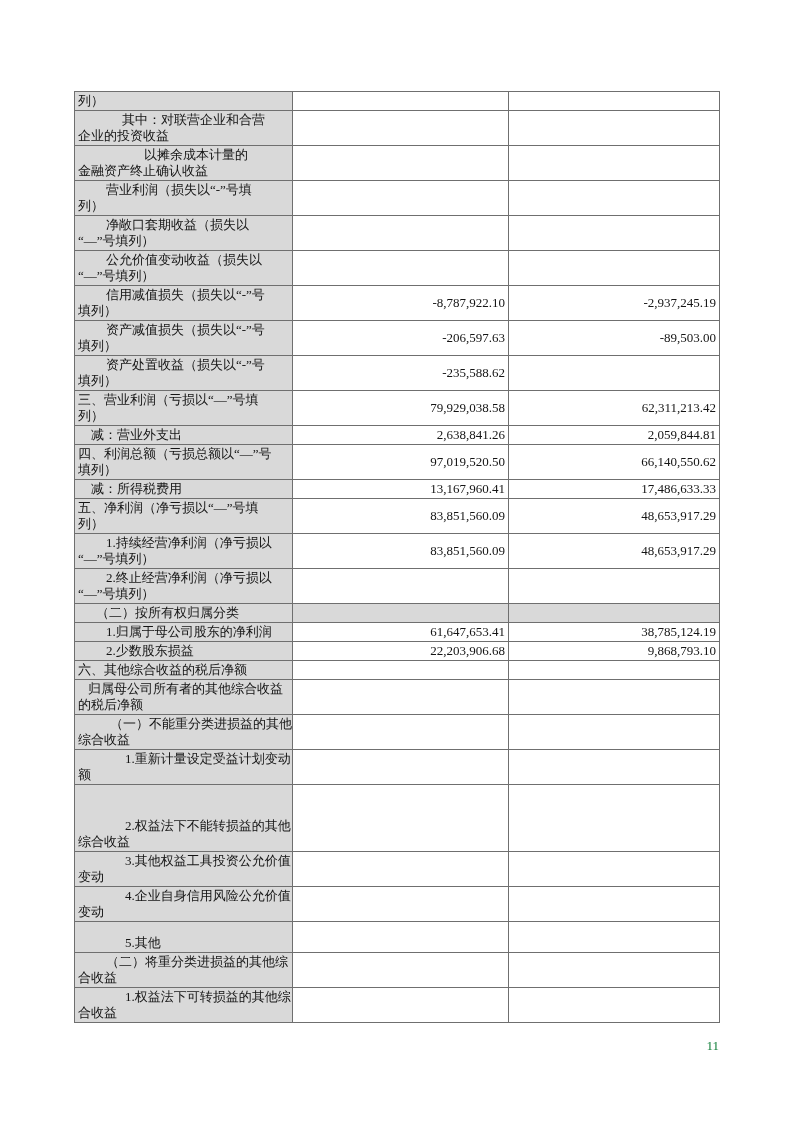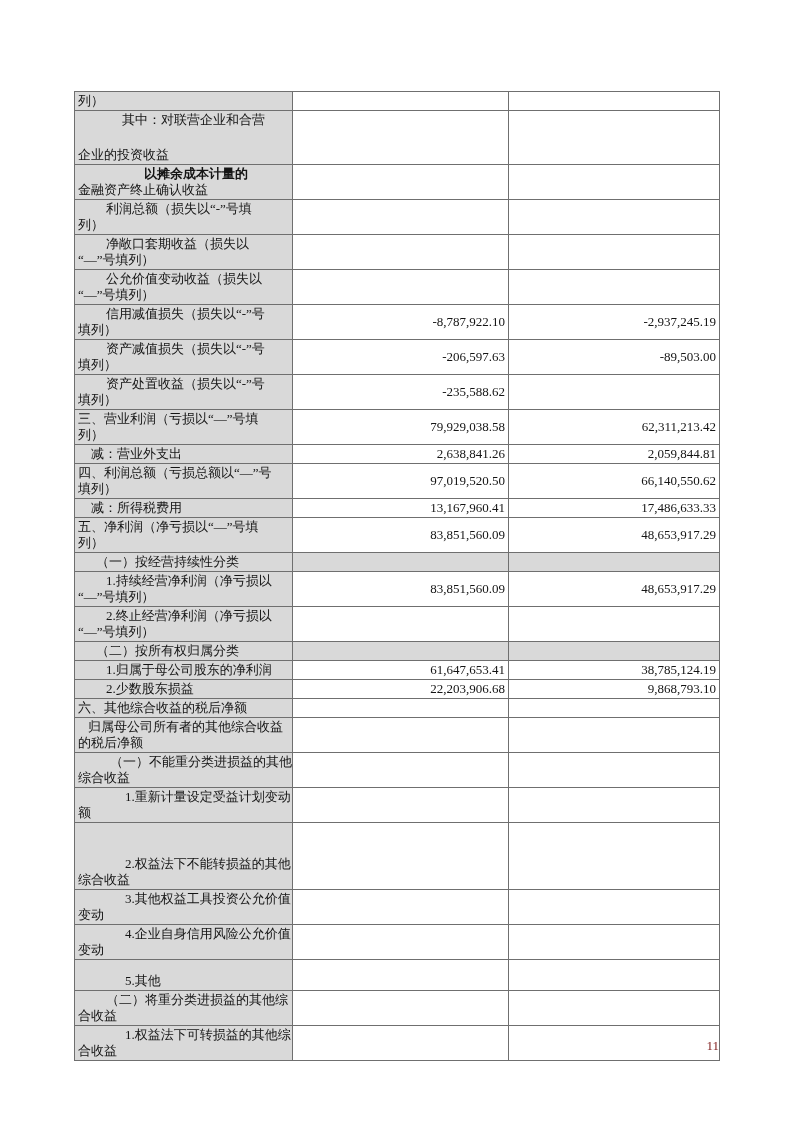--- a/index.html
+++ b/index.html
@@ -59,21 +59,21 @@
     white-space: nowrap;
   }
   .page-number {
     position: absolute;
     left: 703px;
     top: 1038px;
     width: 16px;
     font-size: 13px;
     line-height: 16px;
     text-align: right;
-    color: #7f1d1d;
+    color: #15803d;
   }
 </style>
 </head>
 <body>
 
 <div class="page">
 
   <table class="fin-table">
     <colgroup>
       <col style="width:218px">
@@ -84,36 +84,36 @@
         <tr>
     <td class="c-label">
             <div class="lbl-line" style="padding-left: 0px;">列）</div>
           </td>
     <td class="c-val"></td>
     <td class="c-val"></td>
   </tr>
         <tr>
     <td class="c-label">
             <div class="lbl-line" style="padding-left: 44px;">其中：对联营企业和合营</div>
-            <div class="lbl-line" style="padding-left: 0px; margin-top: 19px;">企业的投资收益</div>
-          </td>
-    <td class="c-val"></td>
-    <td class="c-val"></td>
-  </tr>
-        <tr>
-    <td class="c-label">
-            <div class="lbl-line" style="padding-left: 66px; font-weight: bold;">以摊余成本计量的</div>
+            <div class="lbl-line" style="padding-left: 0px;">企业的投资收益</div>
+          </td>
+    <td class="c-val"></td>
+    <td class="c-val"></td>
+  </tr>
+        <tr>
+    <td class="c-label">
+            <div class="lbl-line" style="padding-left: 66px;">以摊余成本计量的</div>
             <div class="lbl-line" style="padding-left: 0px;">金融资产终止确认收益</div>
           </td>
     <td class="c-val"></td>
     <td class="c-val"></td>
   </tr>
         <tr>
     <td class="c-label">
-            <div class="lbl-line" style="padding-left: 28px;">利润总额（损失以“-”号填</div>
+            <div class="lbl-line" style="padding-left: 28px;">营业利润（损失以“-”号填</div>
             <div class="lbl-line" style="padding-left: 0px;">列）</div>
           </td>
     <td class="c-val"></td>
     <td class="c-val"></td>
   </tr>
         <tr>
     <td class="c-label">
             <div class="lbl-line" style="padding-left: 28px;">净敞口套期收益（损失以</div>
             <div class="lbl-line" style="padding-left: 0px;">“—”号填列）</div>
           </td>
@@ -182,27 +182,20 @@
     <td class="c-val">13,167,960.41</td>
     <td class="c-val">17,486,633.33</td>
   </tr>
         <tr>
     <td class="c-label">
             <div class="lbl-line" style="padding-left: 0px;">五、净利润（净亏损以“—”号填</div>
             <div class="lbl-line" style="padding-left: 0px;">列）</div>
           </td>
     <td class="c-val">83,851,560.09</td>
     <td class="c-val">48,653,917.29</td>
-  </tr>
-        <tr class="category">
-    <td class="c-label">
-            <div class="lbl-line" style="padding-left: 18px;">（一）按经营持续性分类</div>
-          </td>
-    <td class="c-val"></td>
-    <td class="c-val"></td>
   </tr>
         <tr>
     <td class="c-label">
             <div class="lbl-line" style="padding-left: 28px;">1.持续经营净利润（净亏损以</div>
             <div class="lbl-line" style="padding-left: 0px;">“—”号填列）</div>
           </td>
     <td class="c-val">83,851,560.09</td>
     <td class="c-val">48,653,917.29</td>
   </tr>
         <tr>

